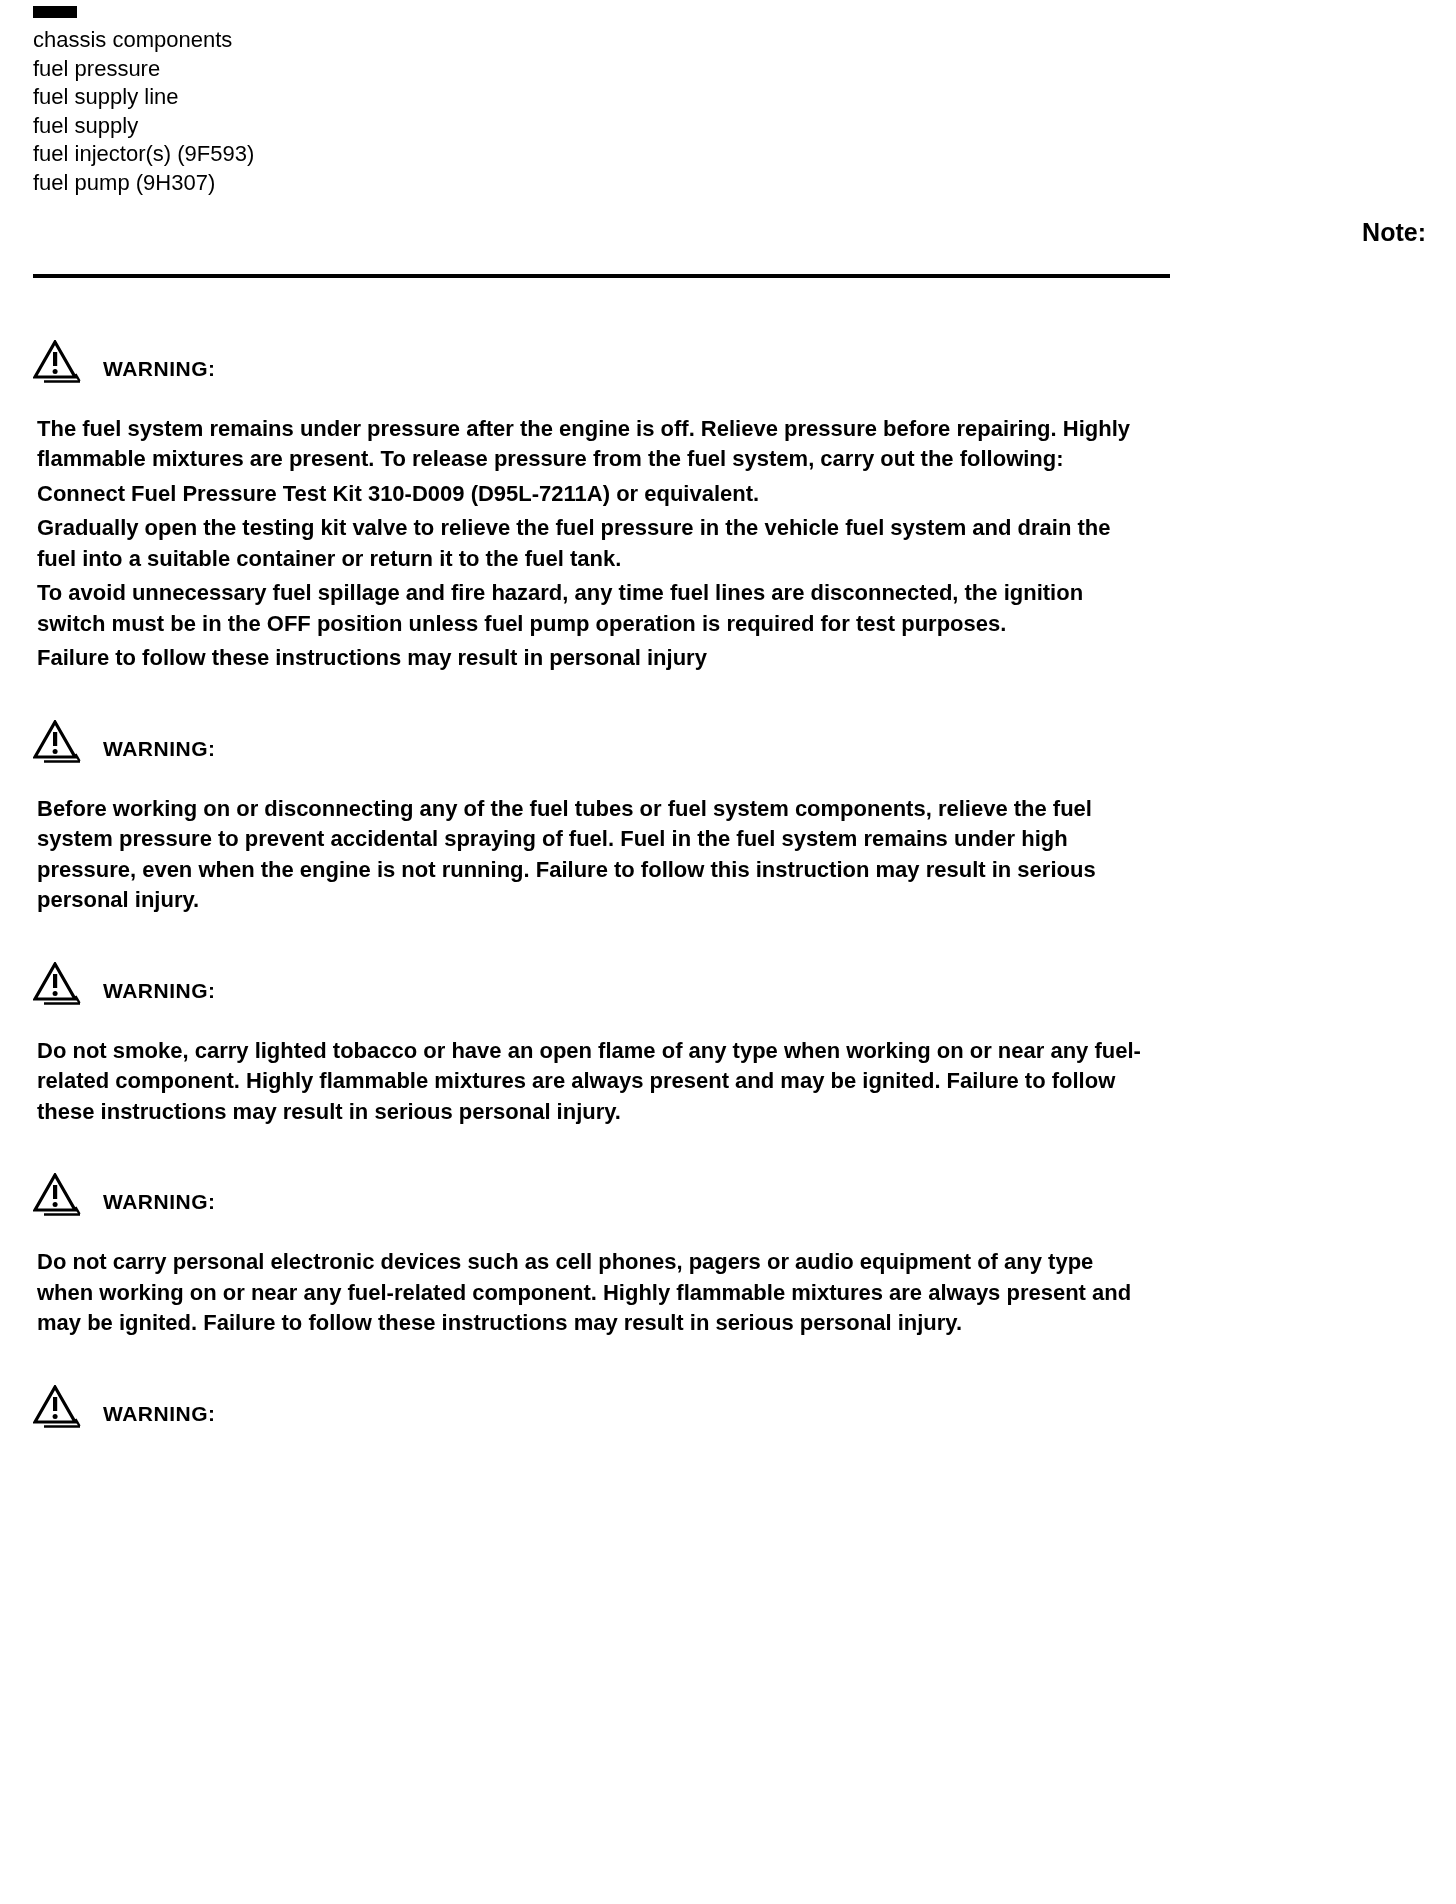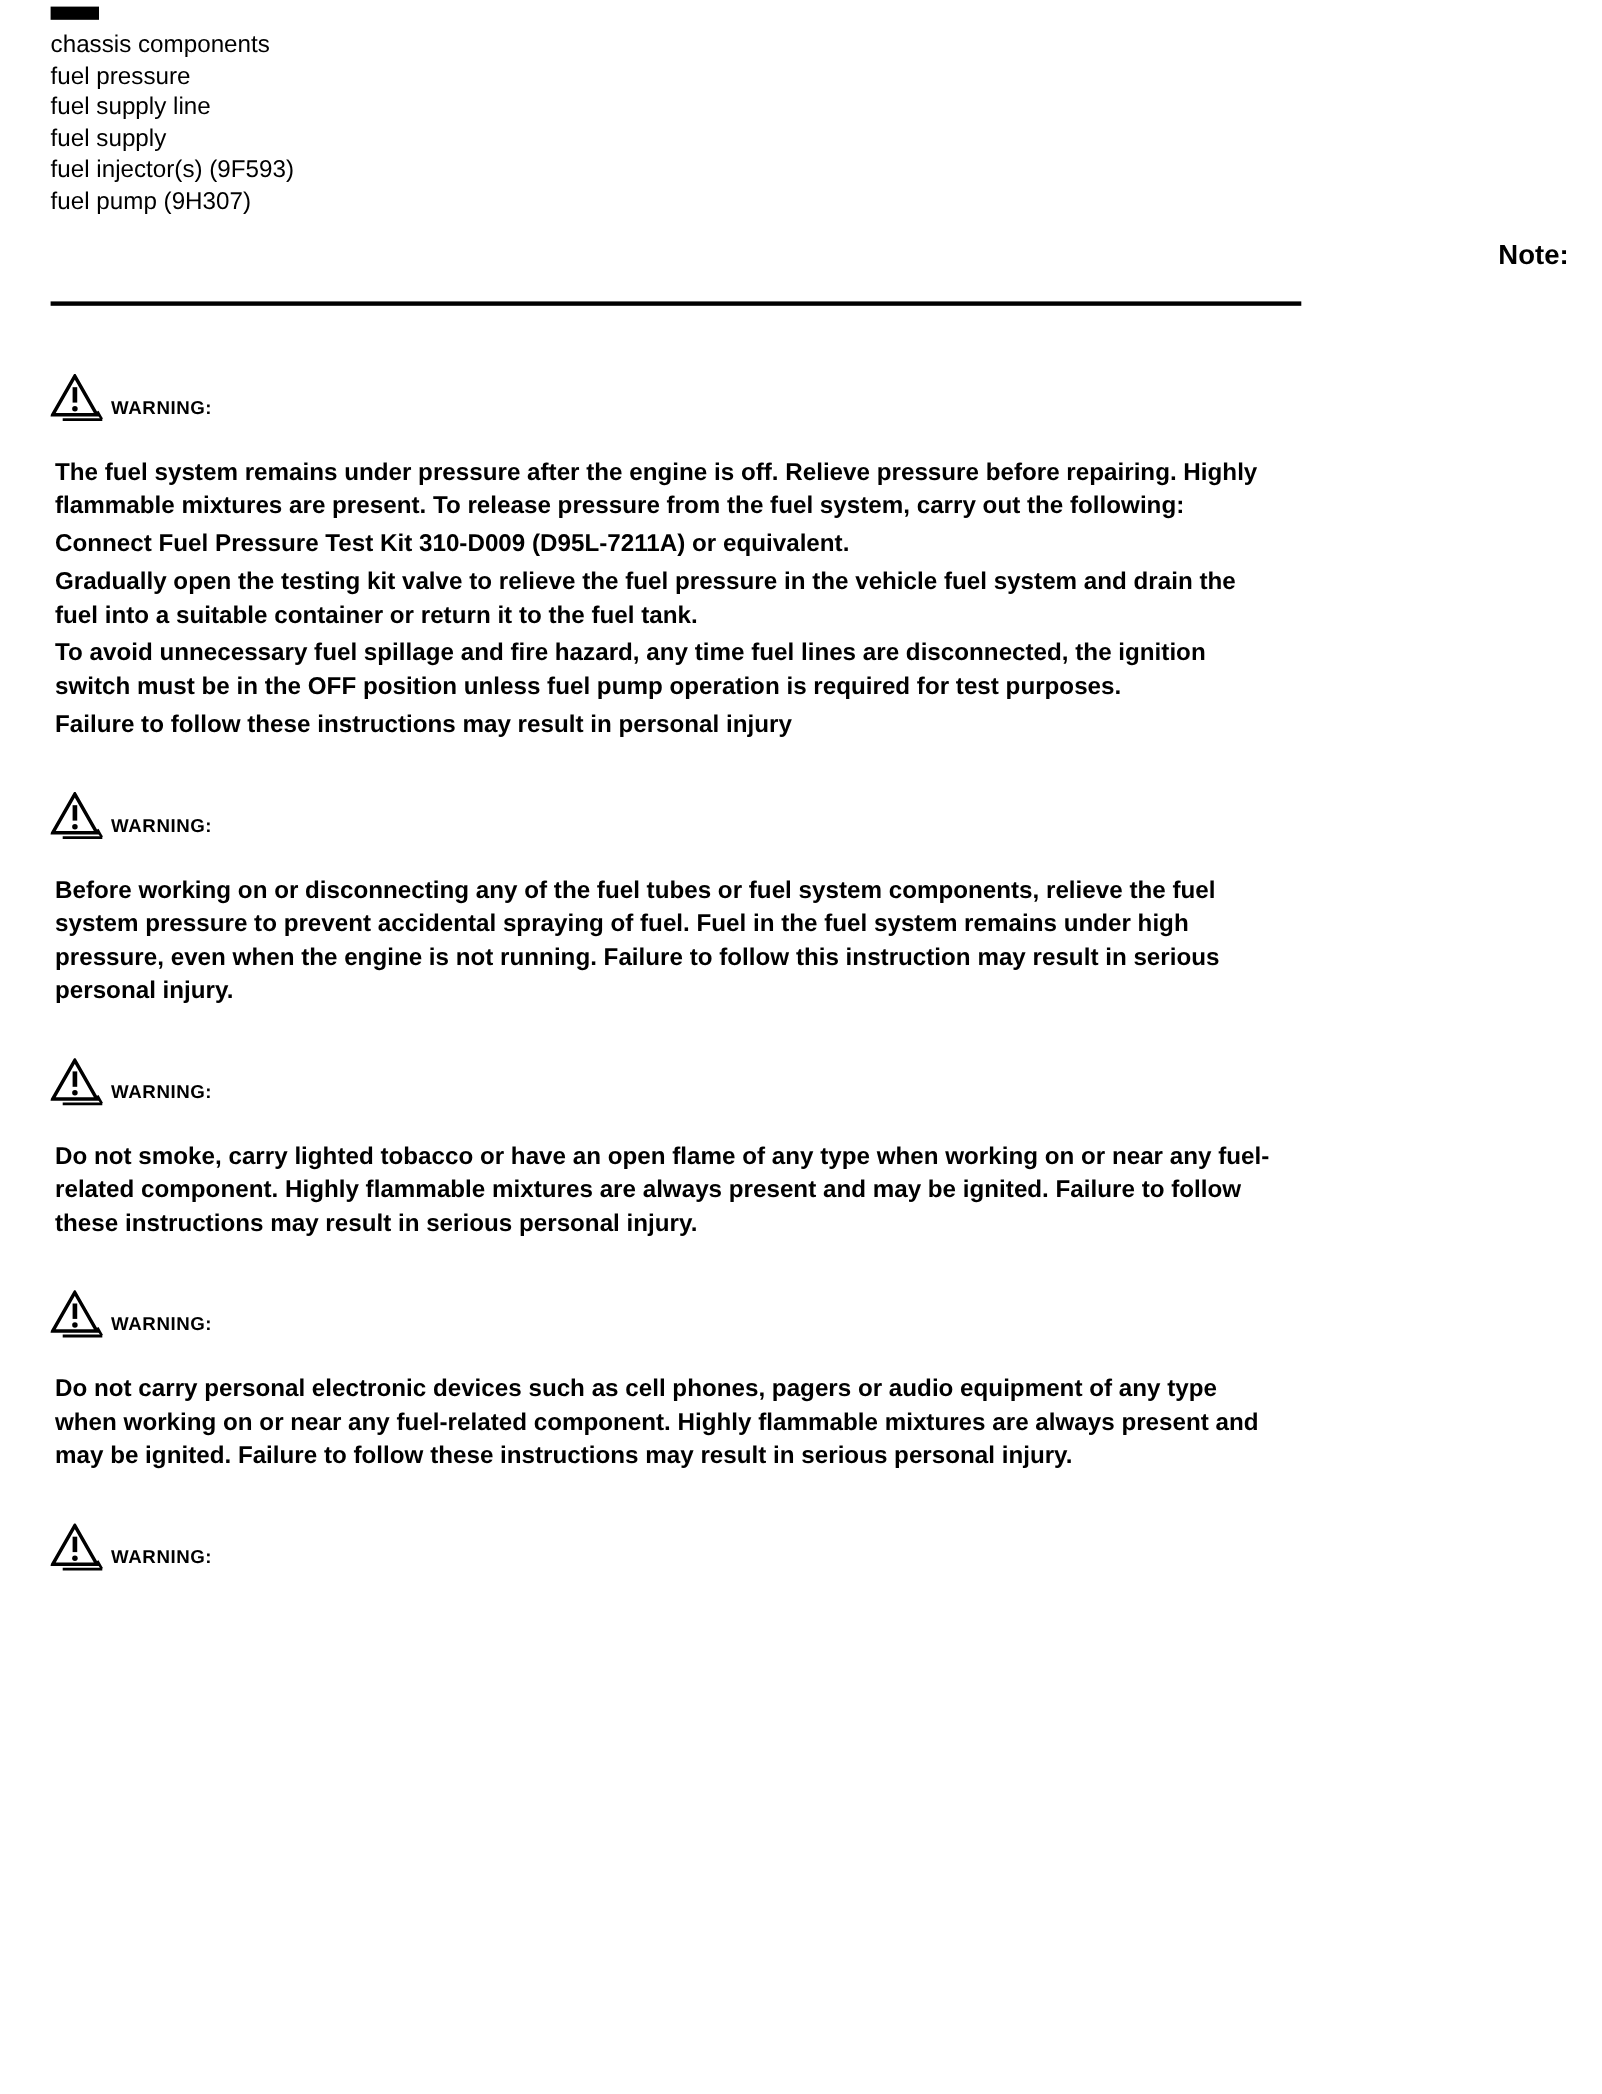--- a/index.html
+++ b/index.html
@@ -11,21 +11,21 @@
     width: 1456px;
     height: 1904px;
     overflow: hidden;
     font-family: "Liberation Sans", sans-serif;
     color: #000;
   }
   .page {
     box-sizing: border-box;
     width: 1456px;
     height: 1904px;
-    padding: 6px 30px 0 46px;
+    padding: 6px 30px 0 33px;
     background: #fff;
     position: relative;
   }
   .corner-mark {
     width: 44px;
     height: 12px;
     background: #000;
     margin-bottom: 8px;
   }
   .component-list {
@@ -61,23 +61,23 @@
     display: flex;
     align-items: flex-end;
   }
   .warning-icon {
     display: inline-block;
     width: 48px;
     height: 44px;
     flex: 0 0 auto;
   }
   .warning-label {
-    font-size: 17px;
+    font-size: 21px;
     font-weight: bold;
-    margin-left: 7px;
+    margin-left: 22px;
     margin-bottom: 3px;
     letter-spacing: 0.5px;
   }
   .warning-body {
     margin-top: 30px;
     font-size: 22px;
     font-weight: bold;
     line-height: 30.5px;
     max-width: 1122px;
   }

